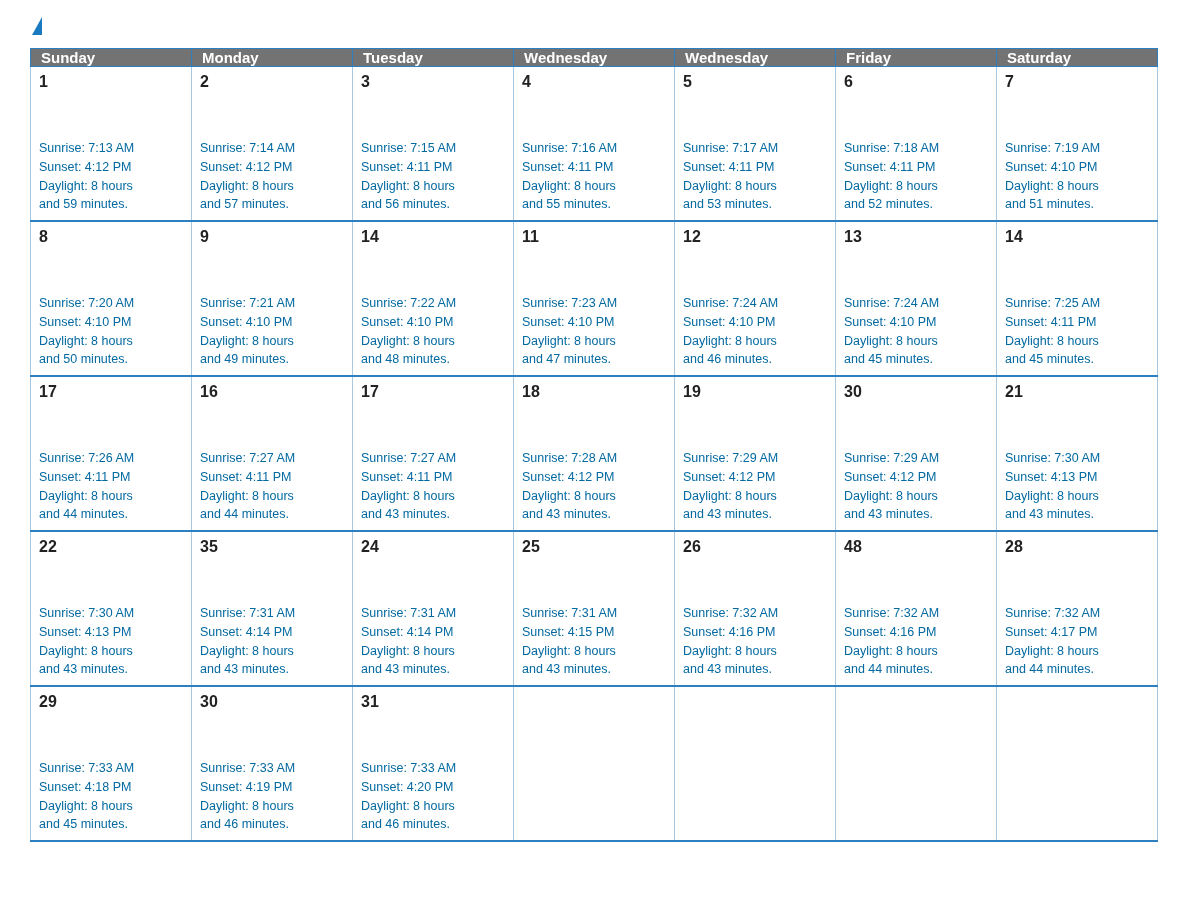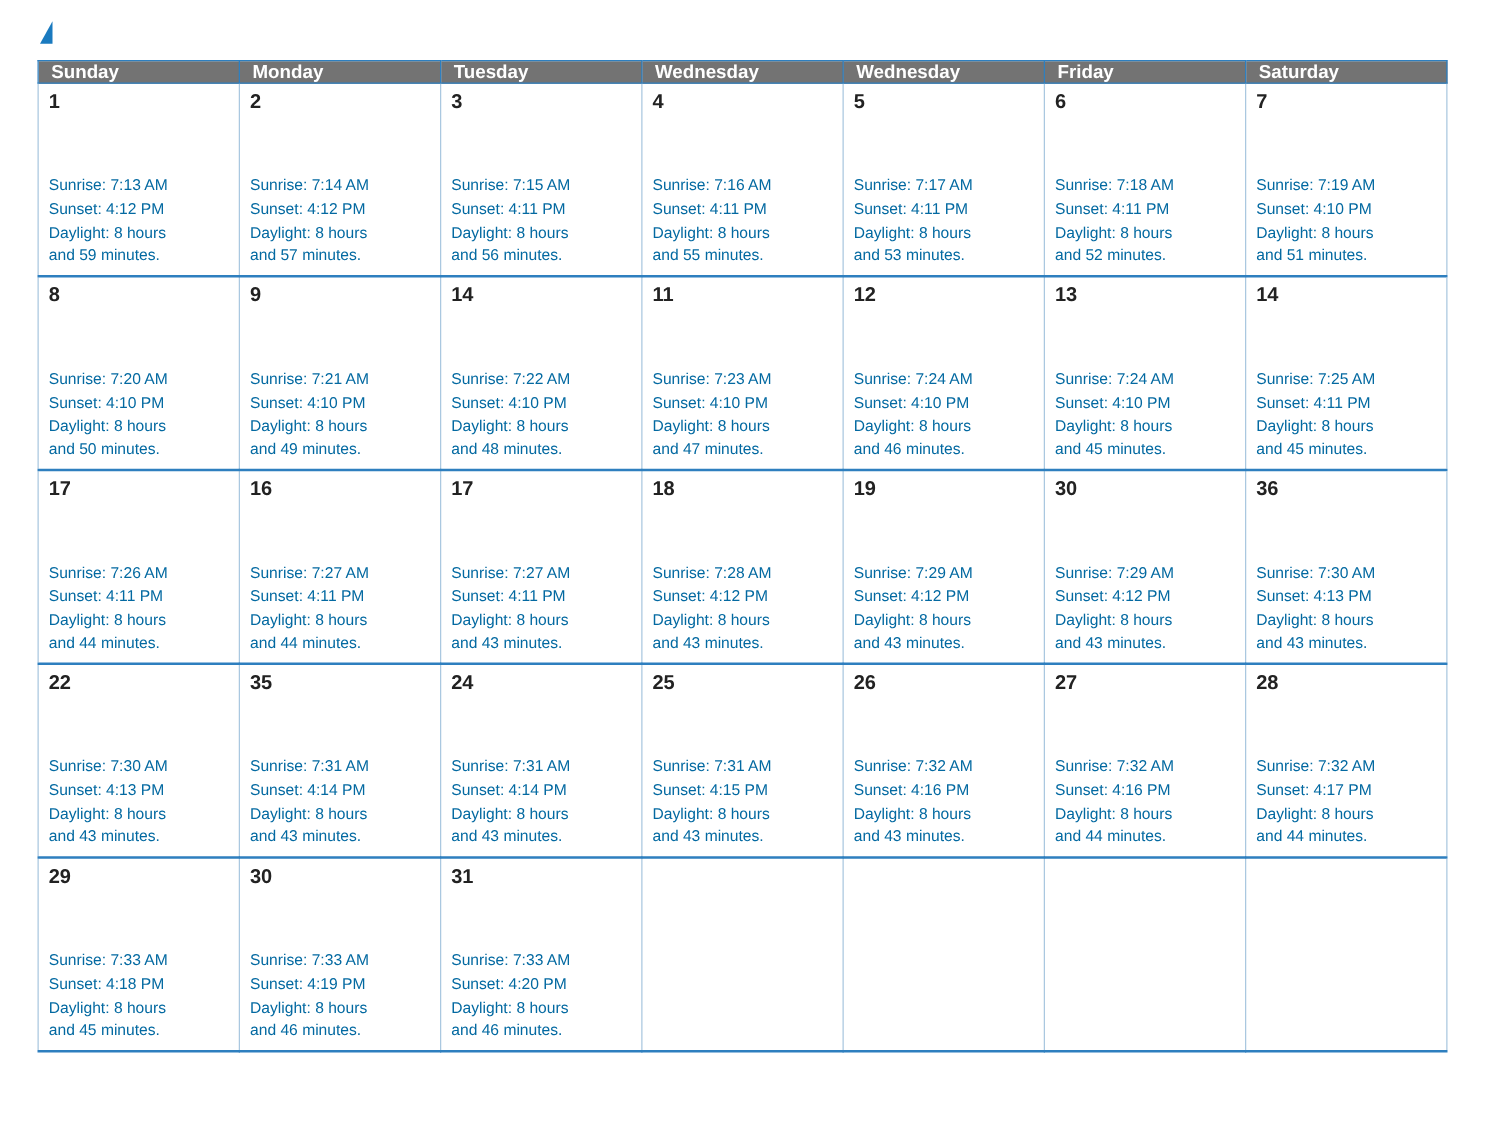--- a/index.html
+++ b/index.html
@@ -315,21 +315,21 @@
         <td>
         <div class="day-number">30</div>
         <div class="day-info">
           Sunrise: 7:29 AM<br>
           Sunset: 4:12 PM<br>
           Daylight: 8 hours<br>
           and 43 minutes.
         </div>
       </td>
         <td>
-        <div class="day-number">36</div>
+        <div class="day-number">21</div>
         <div class="day-info">
           Sunrise: 7:30 AM<br>
           Sunset: 4:13 PM<br>
           Daylight: 8 hours<br>
           and 43 minutes.
         </div>
       </td>
       </tr>
       <tr>
         <td>
@@ -371,21 +371,21 @@
         <td>
         <div class="day-number">26</div>
         <div class="day-info">
           Sunrise: 7:32 AM<br>
           Sunset: 4:16 PM<br>
           Daylight: 8 hours<br>
           and 43 minutes.
         </div>
       </td>
         <td>
-        <div class="day-number">27</div>
+        <div class="day-number">48</div>
         <div class="day-info">
           Sunrise: 7:32 AM<br>
           Sunset: 4:16 PM<br>
           Daylight: 8 hours<br>
           and 44 minutes.
         </div>
       </td>
         <td>
         <div class="day-number">28</div>
         <div class="day-info">

